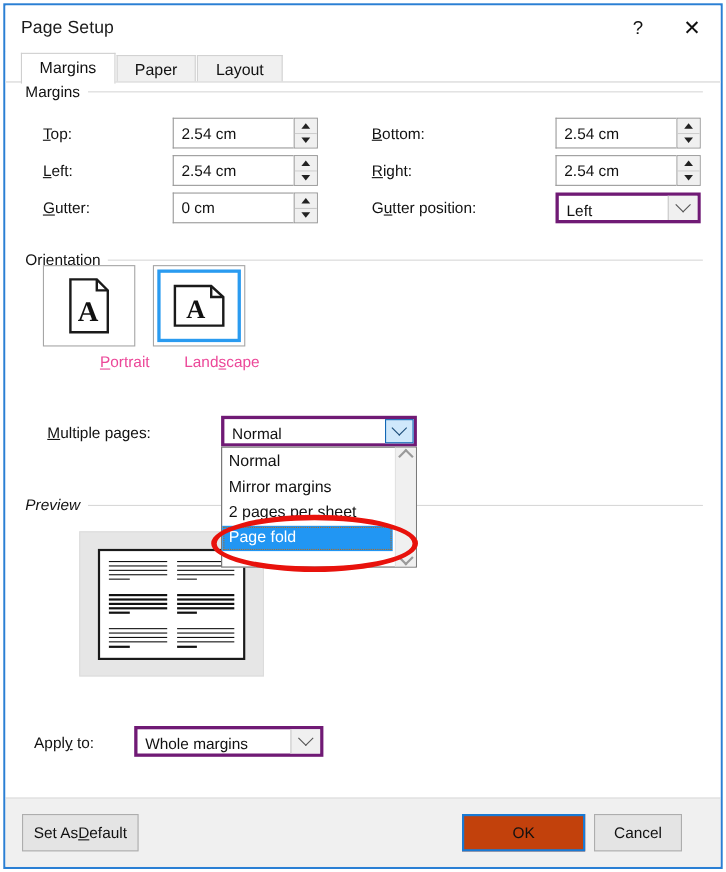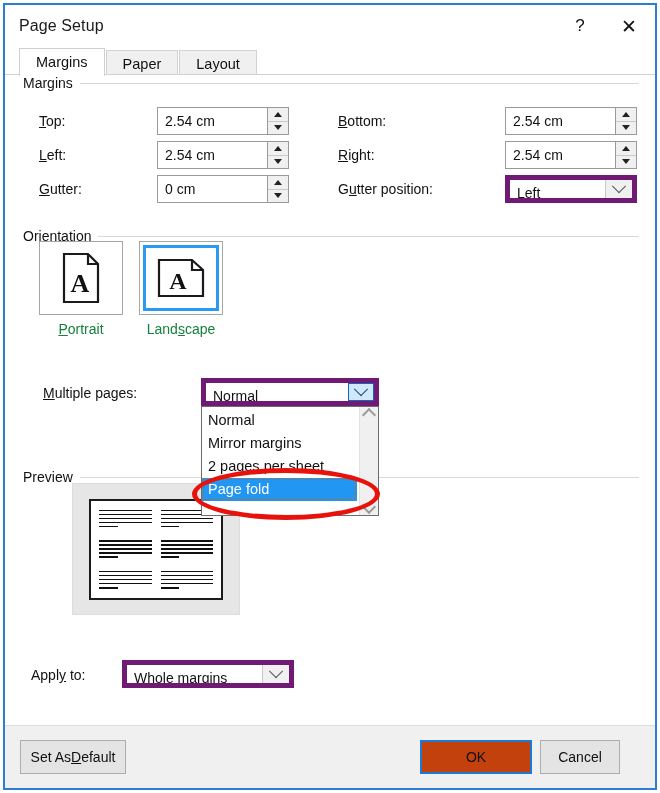--- a/index.html
+++ b/index.html
@@ -180,21 +180,21 @@
     border-right: 4.5px solid transparent;
     border-top: 5px solid #222;
   }
 
   
   .combo {
     position: absolute;
     height: 28px;
     display: flex;
     box-sizing: border-box;
-    border: 5px solid #701a75;
+    border: 3px solid #701a75;
     background: #fff;
   }
   .combo .val {
     flex: 1 1 auto;
     font-size: 14px;
     color: #111;
     line-height: 26px;
     padding-left: 7px;
     white-space: nowrap;
     overflow: hidden;
@@ -243,23 +243,23 @@
     width: 100%;
     height: 100%;
     box-sizing: border-box;
     display: flex;
     align-items: center;
     justify-content: center;
   }
   .orient-caption {
     position: absolute;
     font-size: 14px;
-    text-align: center;
+    text-align: right;
     width: 110px;
-    color: #15803d;
+    color: #ec4899;
   }
 
   
   .listpop {
     position: absolute;
     background: #ffffff;
     border: 1px solid #6c6c6c;
     box-sizing: border-box;
     display: flex;
     z-index: 40;
@@ -545,21 +545,21 @@
         <div class="item sel">
           <span>Page fold</span>
         </div>
       </div>
       <div class="sbar">
         <span class="sb-chev up"></span>
         <span class="sb-chev dn"></span>
       </div>
     </div>
 
-    <div class="group-head" style="left:18px; top:394px; width:616px;">
+    <div class="group-head" style="left:18px; top:376px; width:616px;font-style:italic;">
       <span class="lbl">Preview</span>
       <span class="rule"></span>
     </div>
 
     <div class="preview-frame" style="left:67px; top:408px; width:168px; height:132px;">
       <div class="preview-page">
         <div class="pv-col">
           <div class="pv-para">
             <div class="pv-line"></div>
             <div class="pv-line"></div>

